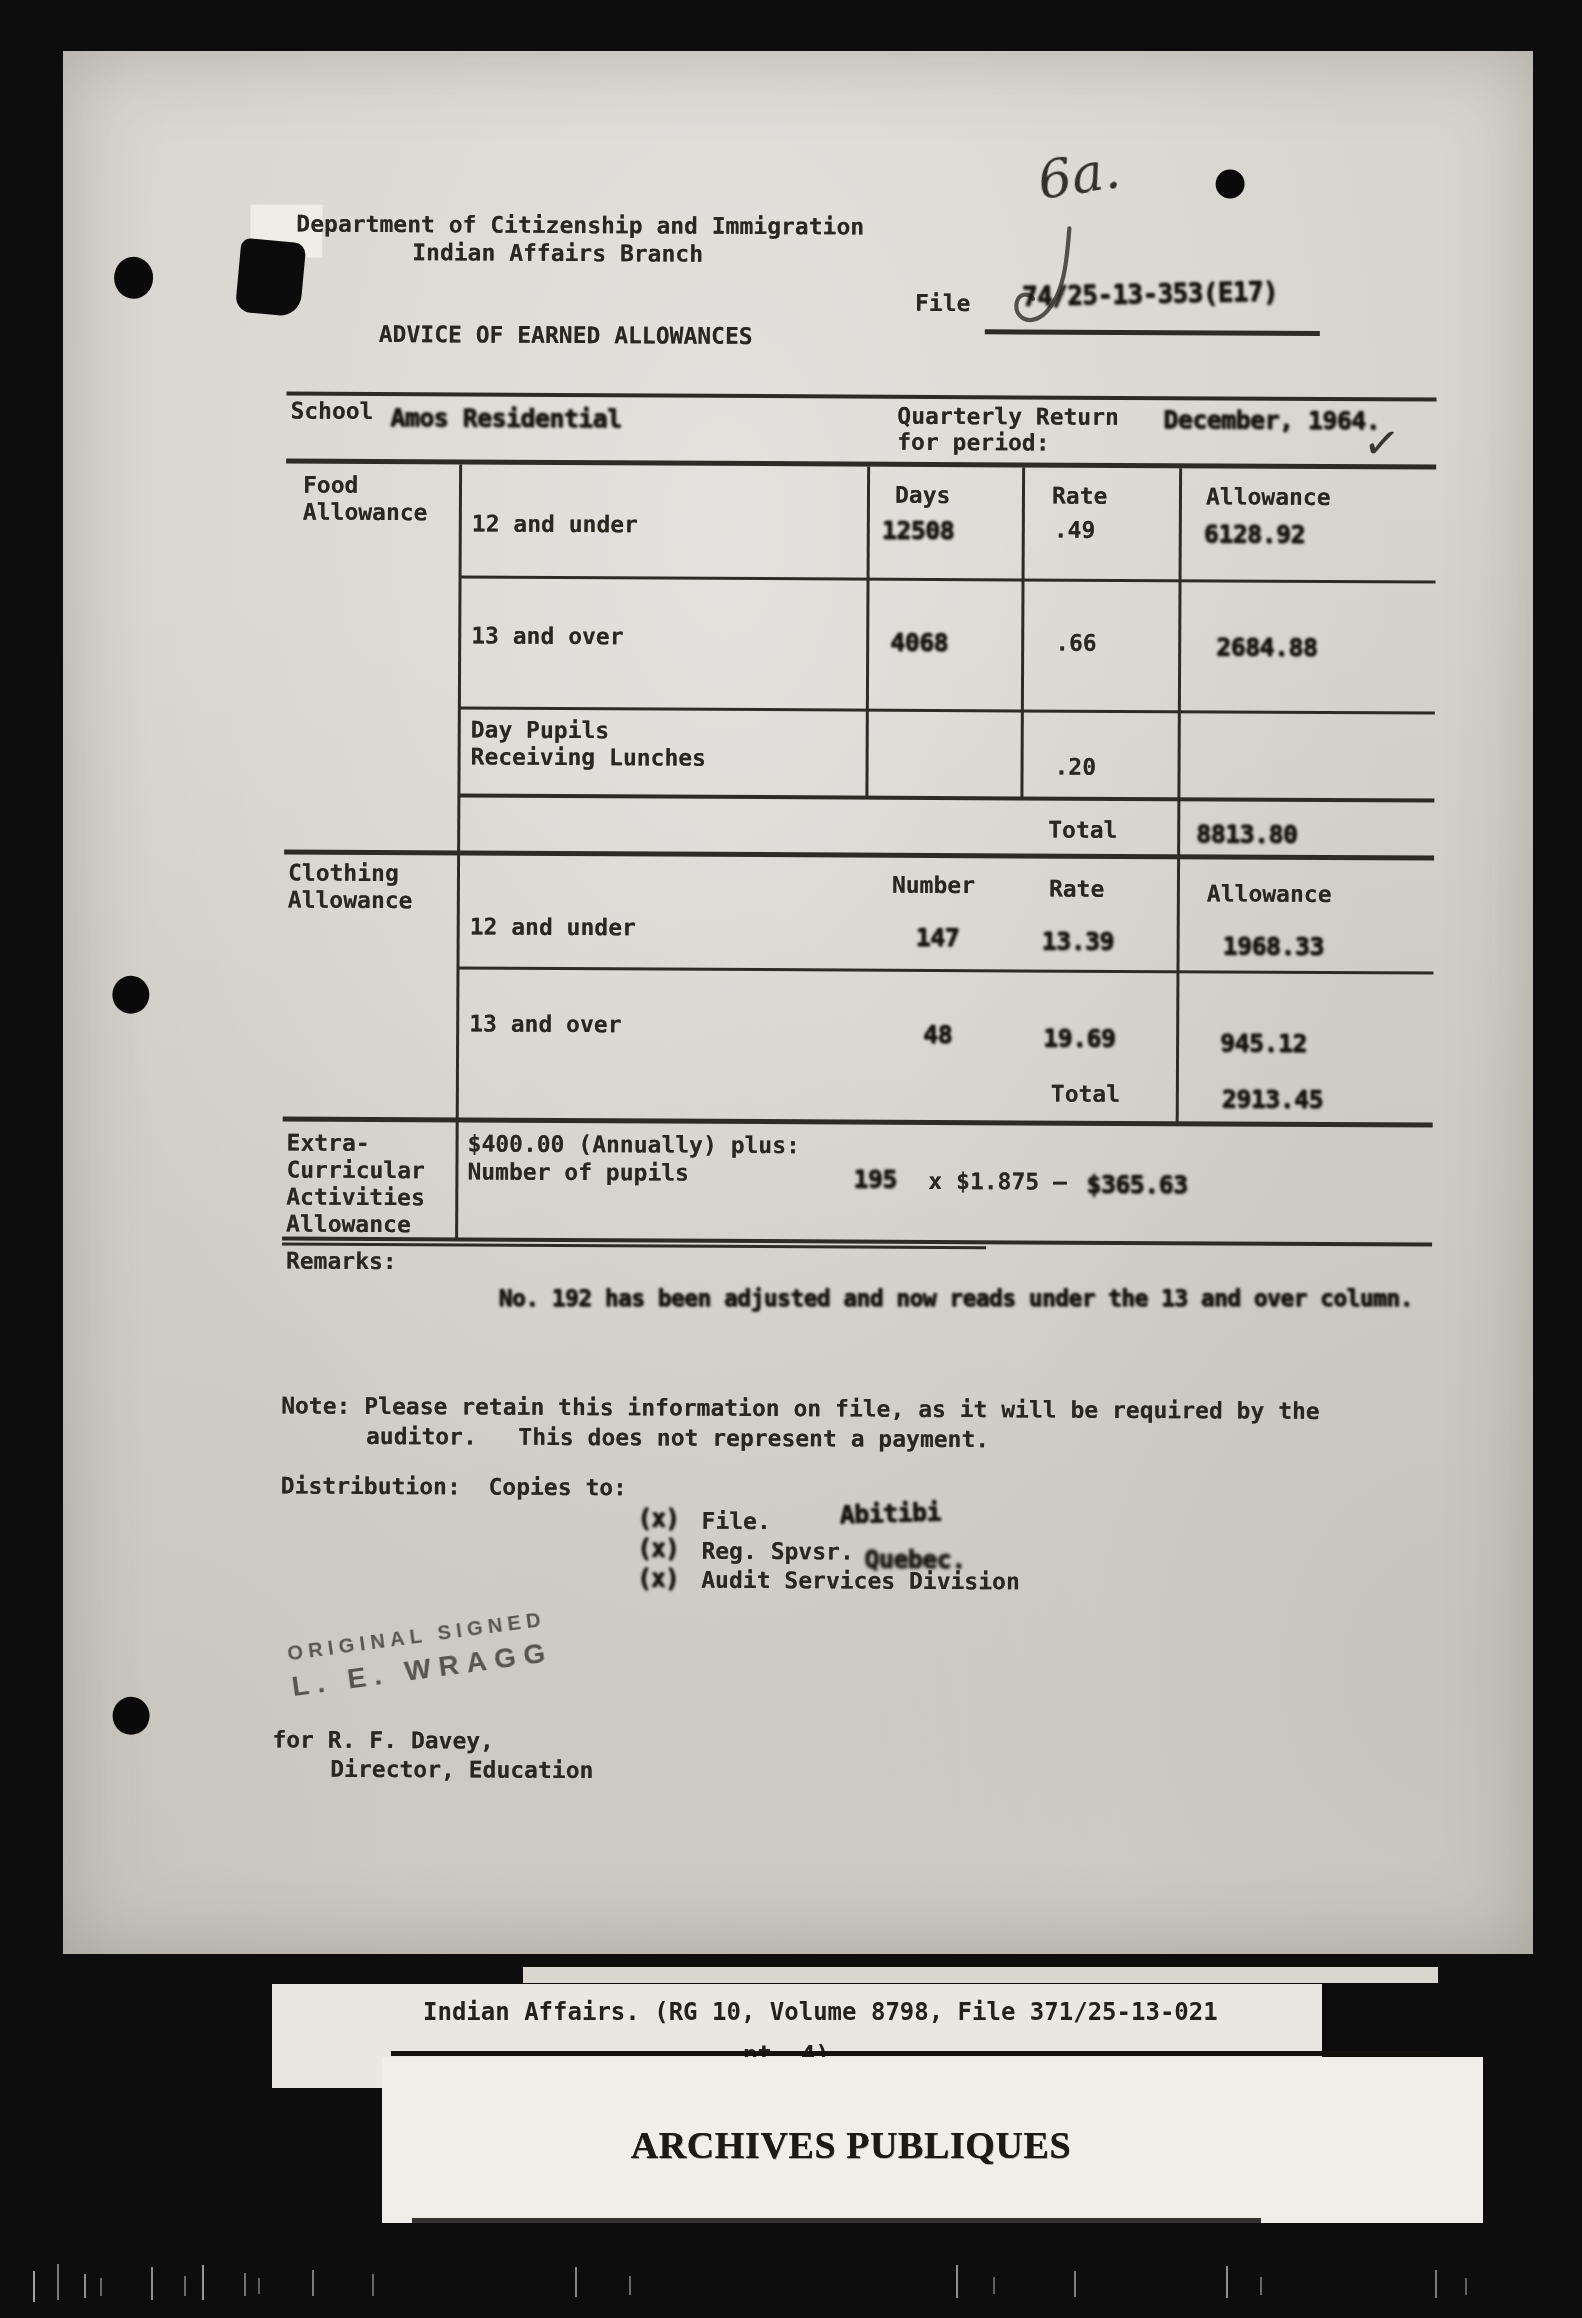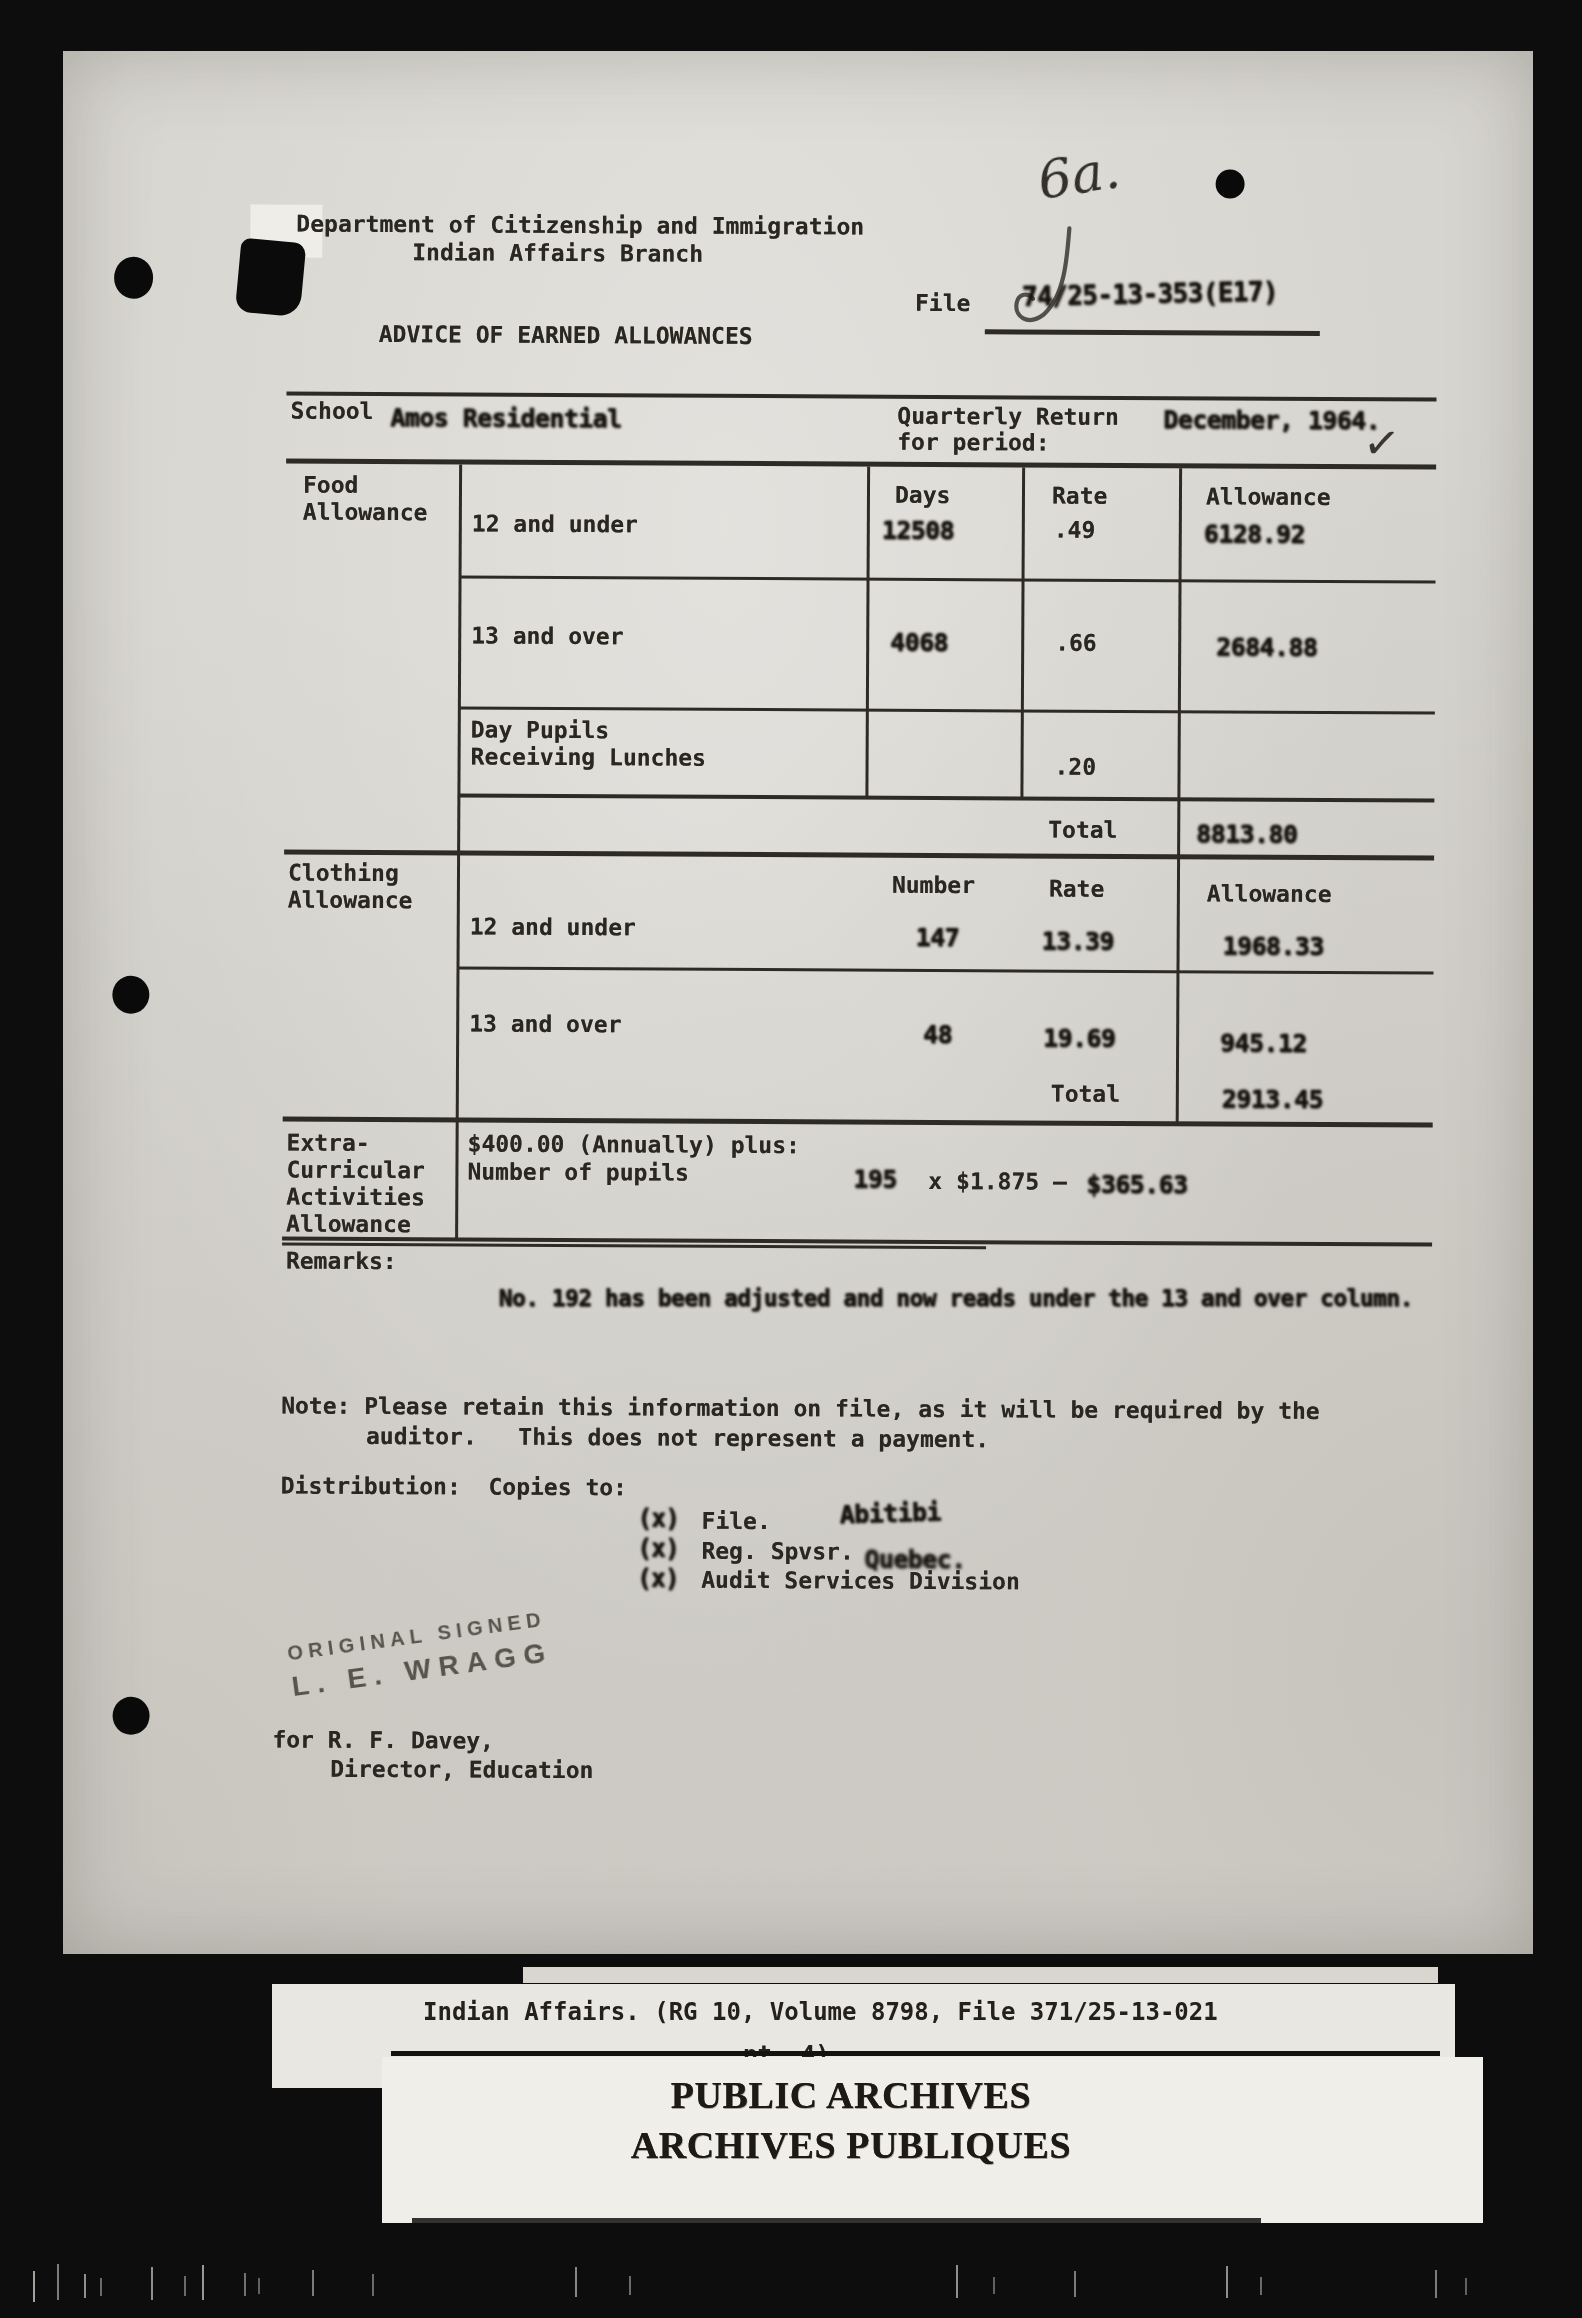--- a/index.html
+++ b/index.html
@@ -168,27 +168,26 @@
   <div class="stamp">
     <div class="s1">ORIGINAL SIGNED</div>
     <div class="s2">L. E. WRAGG</div>
   </div>
   <span class="tw" style="left:280px;top:1726px">for R. F. Davey,</span>
   <span class="tw" style="left:338px;top:1755px">Director, Education</span>
 
 </div>
 
 <div style="position:absolute;left:523px;top:1967px;width:915px;height:15.5px;background:#d9d6cf"></div>
-<div class="card" style="left:272px;top:1984px;width:1183px;height:104px;background:#e9e7e1">
+<div class="card" style="left:272px;top:1984px;width:1050px;height:104px;background:#e9e7e1">
   <span class="reftxt" style="left:151px;top:14.3px">Indian Affairs. (RG 10, Volume 8798, File 371/25-13-021</span>
   <span class="reftxt" style="left:471px;top:57px">pt. 4)</span>
 </div>
 <div class="rule" style="left:391px;top:2051px;width:1049px;height:4.8px;background:#151310"></div>
 <div class="card" style="left:382px;top:2057px;width:1101px;height:166px;background:#f0eee9">
-  <div class="arch" style="top:15.5px">PUBLIC ARCHIVES</div>
   <div class="arch" style="top:66px">ARCHIVES PUBLIQUES</div>
 </div>
 <div class="rule" style="left:412px;top:2218px;width:849px;height:5.4px;background:#34322e"></div>
 
 <div class="scratch" style="left:33px;top:2271px;height:31px;opacity:.8"></div>
 <div class="scratch" style="left:57px;top:2264px;height:36px;opacity:.6"></div>
 <div class="scratch" style="left:84px;top:2274px;height:24px;opacity:.7"></div>
 <div class="scratch" style="left:100px;top:2278px;height:18px;opacity:.5"></div>
 <div class="scratch" style="left:151px;top:2267px;height:33px;opacity:.7"></div>
 <div class="scratch" style="left:184px;top:2276px;height:20.3px;opacity:.5"></div>

